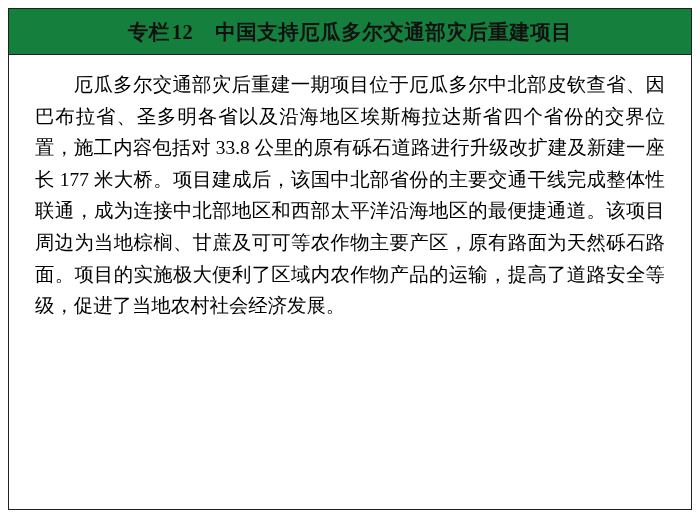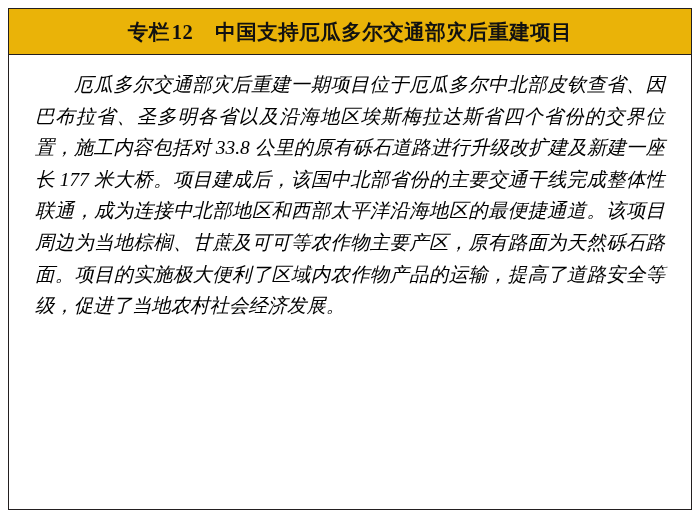--- a/index.html
+++ b/index.html
@@ -18,21 +18,21 @@
     left: 8px;
     top: 8px;
     width: 684px;
     height: 502px;
     border: 1px solid #231f20;
     box-sizing: border-box;
     background: #ffffff;
   }
   .title-bar {
     height: 46px;
-    background: #eab308;
+    background: #15803d;
     border-bottom: 1px solid #231f20;
     display: flex;
     align-items: center;
     justify-content: center;
     box-sizing: border-box;
     text-align: center;
   }
   .title-text {
     font-family: "Liberation Serif", "DejaVu Serif", serif;
     font-weight: bold;
@@ -54,21 +54,20 @@
   }
   p.para {
     margin: 0;
     font-size: 19.4px;
     line-height: 31.6px;
     color: #000000;
     text-align: justify;
     text-justify: inter-ideograph;
     text-indent: 2em;
     font-family: "Liberation Serif", "DejaVu Serif", serif;
-    font-style: italic;
   }
   p.para + p.para {
     margin-top: 0px;
   }
 </style>
 </head>
 <body>
 
 <div class="box">
 

